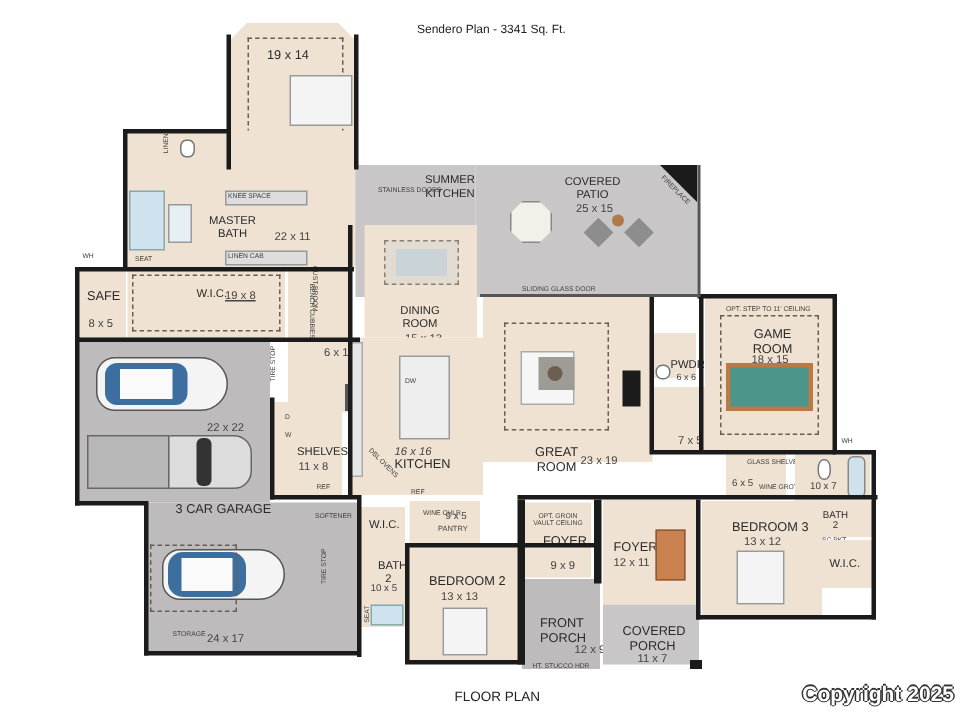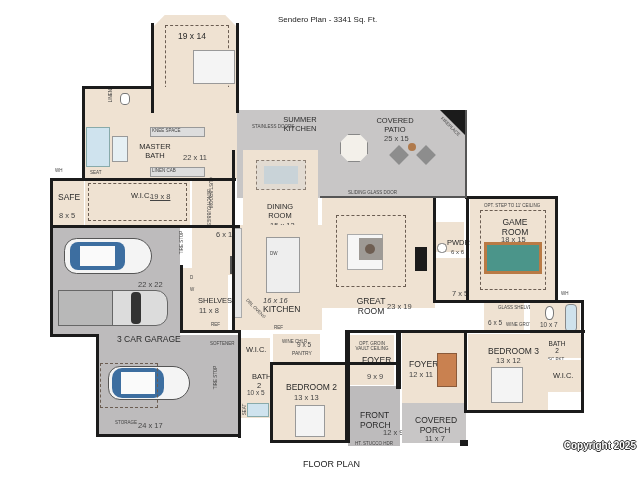--- a/index.html
+++ b/index.html
@@ -10,21 +10,21 @@
   .room.grey{background:#bdbbbc;}
   .room.concrete{background:#c8c6c6;}
   .wall{position:absolute;background:#1b1b1b;}
   .lbl{position:absolute;font-size:7.5px;line-height:8.5px;text-align:center;color:#2a2a2a;white-space:nowrap;}
   .lbl.big{font-size:8.5px;line-height:9.5px;}
   .lbl.tiny{font-size:4.5px;line-height:5px;color:#444;}
   .dim{position:absolute;font-size:7.5px;color:#444;white-space:nowrap;}
   .dash{position:absolute;border:1px dashed #6b5d52;box-sizing:border-box;}
   .furn{position:absolute;box-sizing:border-box;}
   .footer{position:absolute;left:303px;top:459px;font-size:9px;color:#222;}
-  .copy{position:absolute;right:4px;top:440px;text-align:right;font-size:10px;line-height:11px;color:#fff;font-weight:bold;
+  .copy{position:absolute;right:4px;top:457px;text-align:right;font-size:14px;line-height:11px;color:#fff;font-weight:bold;
         text-shadow:-1px 0 #333,1px 0 #333,0 -1px #333,0 1px #333;}
 </style>
 </head>
 <body>
 
 <div class="title">Sendero Plan - 3341 Sq. Ft.</div>
 
 <div class="plan">
 
   <div class="room" style="left:153px;top:15px;width:84px;height:100px;clip-path:polygon(14% 0,86% 0,100% 12%,100% 100%,0 100%,0 12%);"></div>

